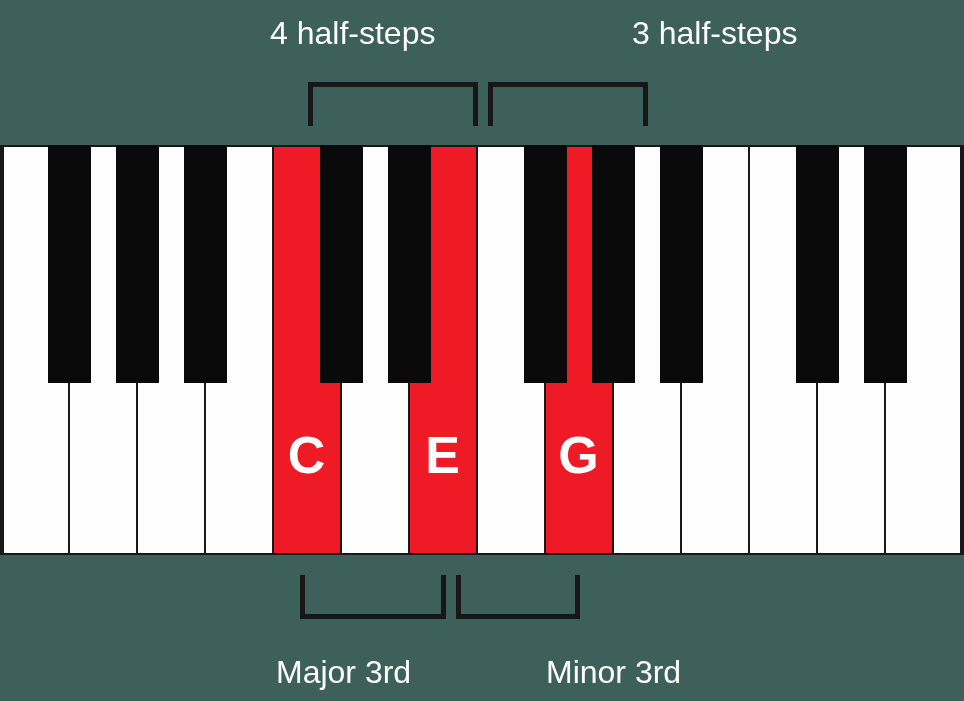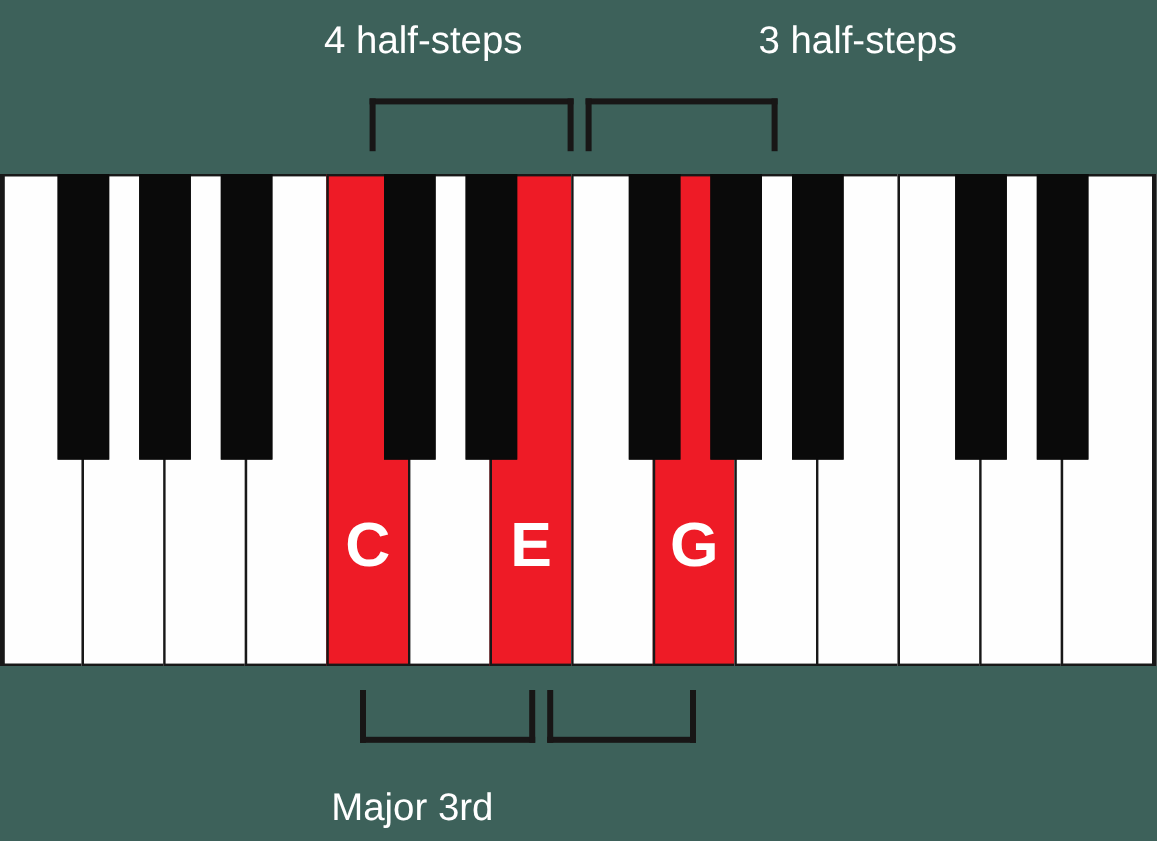--- a/index.html
+++ b/index.html
@@ -147,14 +147,15 @@
     <div class="black-key" style="left:660px; width:43px;"></div>
     <div class="black-key" style="left:796px; width:43px;"></div>
     <div class="black-key" style="left:864px; width:43px;"></div>
 
   </div>
 
   <div class="bracket bottom" style="left:300px; width:146px; top:575px;"></div>
   <div class="bracket bottom" style="left:456px; width:124px; top:575px;"></div>
 
   <div class="bottom-label" style="left:276px;">Major 3rd</div>
+  <div class="bottom-label" style="left:546px;">Minor 3rd</div>
 
 </div>
 
 </body></html>

